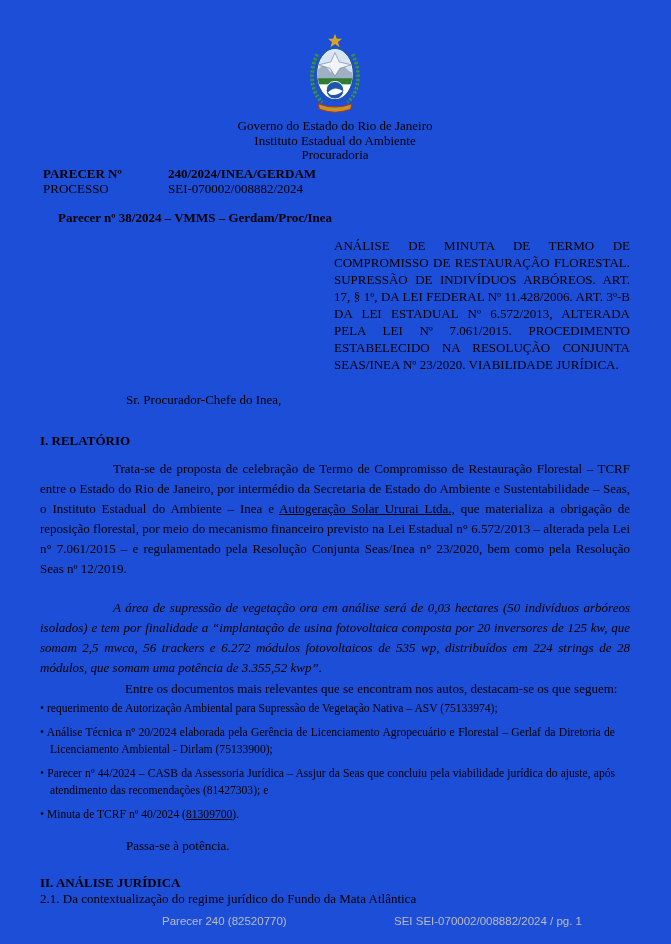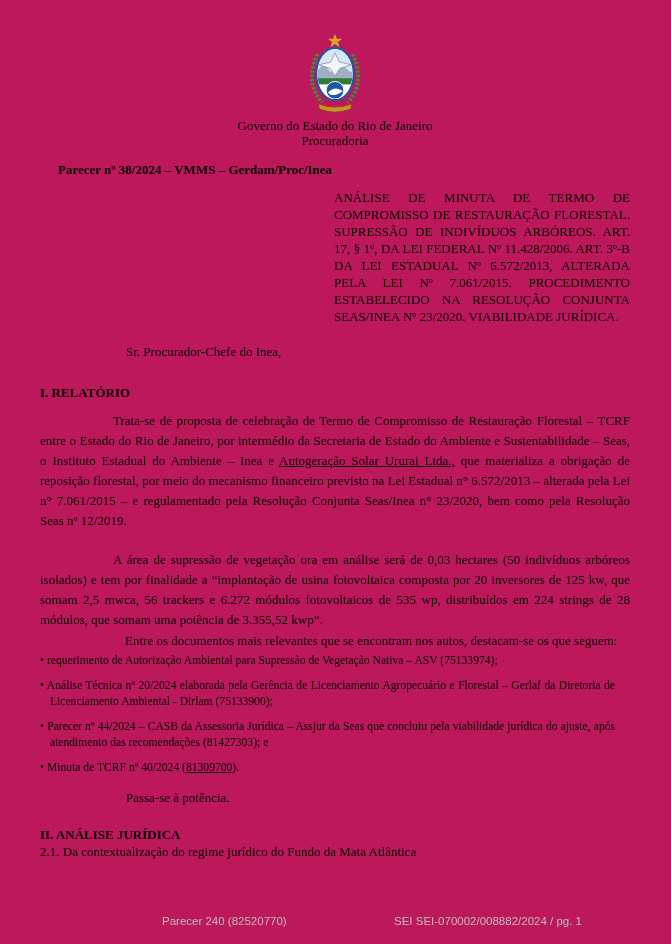--- a/index.html
+++ b/index.html
@@ -1,39 +1,39 @@
 <!DOCTYPE html>
 <html lang="pt-BR"><head>
 <meta charset="utf-8">
 <style>
   html,body{margin:0;padding:0;background:#ffffff;}
   .page{
     position:relative;
     width:671px;height:944px;
     overflow:hidden;
-    background:#be185d;
+    background:#1d4ed8;
     font-family:"Liberation Serif", serif;
     font-size:13px;color:#000;
   }
   .content{padding:0 41px 0 40px;}
   .crest-wrap{padding-top:33px;text-align:center;line-height:0;}
   .org{ text-align:center;line-height:14.5px;margin-top:4px;}
   .meta{margin-left:3px;margin-top:3px;line-height:15px;}
   .meta-row{display:flex;}
   .meta-label{width:125px;flex:0 0 125px;}
   .bold{font-weight:bold;}
   .ref{font-weight:bold;margin-left:18px;margin-top:15px;line-height:14px;}
   .ementa{
     margin-left:294px;margin-top:12px;
     text-align:justify;line-height:17px;
   }
   .salutation{margin-top:20px;margin-left:86px;line-height:14px;}
   .h1{font-weight:bold;margin-top:26px;line-height:15px;}
   .para{ text-align:justify;text-indent:73px;line-height:20px;margin-top:11px;}
-  .para.p2{margin-top:19px;}
+  .para.p2{margin-top:19px;font-style:italic;}
   .para-ind{margin-left:85px;text-indent:0;text-align:justify;line-height:17px;margin-top:2px;}
   .bullets{margin-right:15px;margin-top:4px;font-size:11.6px;line-height:16.5px;}
   .bullet{text-align:justify;padding-left:10px;text-indent:-10px;margin-top:8px;}
   .bullet:first-child{margin-top:0;}
   .closing{margin-top:15px;margin-left:86px;line-height:14px;}
   .h2{font-weight:bold;margin-top:22px;line-height:16.5px;}
   .h2sub{font-weight:normal;line-height:16.5px;}
   .u{text-decoration:underline;color:inherit;}
   .footer{
     position:absolute;top:915px;left:0;width:671px;height:18px;
@@ -75,23 +75,34 @@
           <circle cx="50" cy="81" r="12.5" fill="#1e57a8" stroke="#ffffff" stroke-width="1.4"></circle>
           <path d="M40 84 Q50 74 61 82 Q52 90 43 87 Z" fill="#ffffff"></path>
         </g>
 
         <path d="M26,100 Q50,109 74,100 L72,108 Q50,116 28,108 Z" fill="#c7922e" stroke="#a33b1f" stroke-width="1.5"></path>
       </svg>
     </div>
 
     <div class="org">
       <div>Governo do Estado do Rio de Janeiro</div>
+      <div>Instituto Estadual do Ambiente</div>
       <div>Procuradoria</div>
     </div>
 
+    <div class="meta">
+      <div class="meta-row">
+        <span class="meta-label bold">PARECER Nº</span>
+        <span class="bold">240/2024/INEA/GERDAM</span>
+      </div>
+      <div class="meta-row">
+        <span class="meta-label">PROCESSO</span>
+        <span>SEI-070002/008882/2024</span>
+      </div>
+    </div>
 
     <div class="ref">Parecer nº 38/2024 – VMMS – Gerdam/Proc/Inea</div>
 
     <div class="ementa">ANÁLISE DE MINUTA DE TERMO DE COMPROMISSO DE RESTAURAÇÃO FLORESTAL. SUPRESSÃO DE INDIVÍDUOS ARBÓREOS. ART. 17, § 1º, DA LEI FEDERAL Nº 11.428/2006. ART. 3º-B DA LEI ESTADUAL Nº 6.572/2013, ALTERADA PELA LEI Nº 7.061/2015. PROCEDIMENTO ESTABELECIDO NA RESOLUÇÃO CONJUNTA SEAS/INEA Nº 23/2020. VIABILIDADE JURÍDICA.</div>
 
     <div class="salutation">Sr. Procurador-Chefe do Inea,</div>
 
     <div class="h1">I. RELATÓRIO</div>
 
     <div class="para"><span>Trata-se de proposta de celebração de Termo de Compromisso de Restauração Florestal – TCRF entre o Estado do Rio de Janeiro, por intermédio da Secretaria de Estado do Ambiente e Sustentabilidade – Seas, o Instituto Estadual do Ambiente – Inea e </span><span class="u">Autogeração Solar Ururai Ltda.,</span><span> que materializa a obrigação de reposição florestal, por meio do mecanismo financeiro previsto na Lei Estadual n° 6.572/2013 – alterada pela Lei n° 7.061/2015 – e regulamentado pela Resolução Conjunta Seas/Inea n° 23/2020, bem como pela Resolução Seas nº 12/2019.</span></div>

